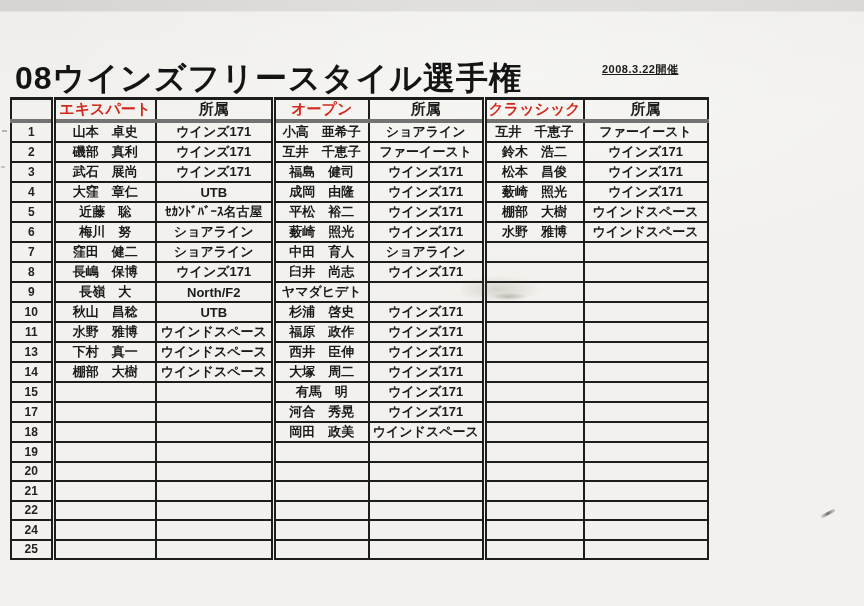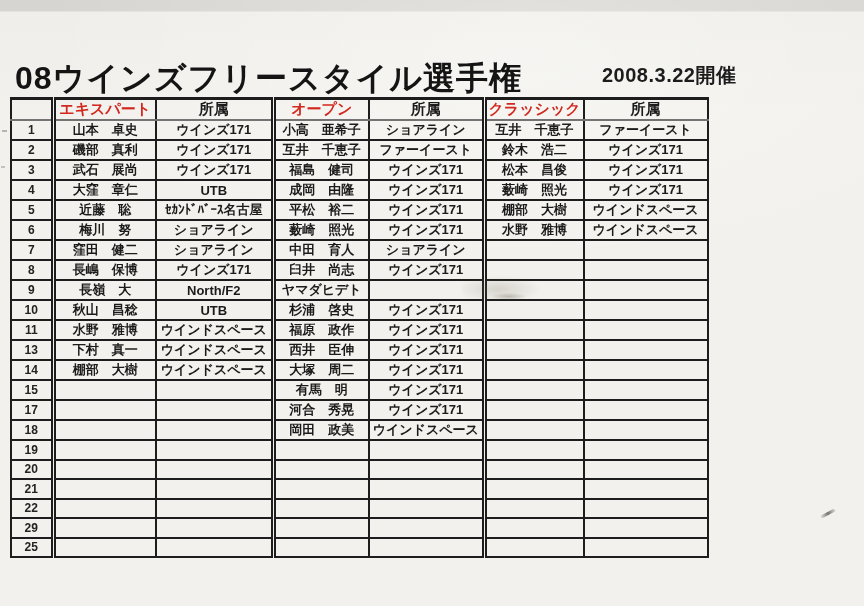--- a/index.html
+++ b/index.html
@@ -19,21 +19,21 @@
     background:
       radial-gradient(ellipse 700px 300px at 60% 10%, rgba(255,255,255,.35), rgba(255,255,255,0) 70%),
       linear-gradient(180deg, rgba(0,0,0,0.015), rgba(0,0,0,0) 20%);
   }
   .doc-title{
     position:absolute;left:15px;top:36px;
     font-size:32px;font-weight:bold;letter-spacing:1px;color:#141414;
   }
   .doc-date{
     position:absolute;left:602px;top:62px;
-    font-size:20px;font-weight:bold;color:#1c1c1c;letter-spacing:.5px;
+    font-size:11px;font-weight:bold;color:#1c1c1c;letter-spacing:.5px;text-decoration:underline;
   }
   table.roster{
     position:absolute;left:10px;top:97px;
     border-collapse:collapse;table-layout:fixed;
     background:transparent;
   }
   table.roster col.c-num{width:42px;}
   table.roster col.c-ename{width:103px;}
   table.roster col.c-eaff{width:117px;}
   table.roster col.c-oname{width:96px;}
@@ -43,21 +43,21 @@
   table.roster th, table.roster td{
     border:2px solid #1d1d1d;
     padding:0 2px;
     text-align:center;vertical-align:middle;
     font-weight:bold;
     white-space:nowrap;overflow:hidden;
   }
   table.roster th{
     height:19px;font-size:15px;
     border-top:3px solid #1d1d1d;
-    border-bottom:2px solid #737373;
+    border-bottom:4px solid #737373;
     margin-top:36px;
   }
   table.roster td{height:17.5px;font-size:13px;}
   table.roster .group-end{border-right:5px double #1d1d1d;}
   table.roster .red{color:var(--heading-red,#d2281e);}
   table.roster td.num{font-size:12px;font-weight:bold;color:#232323;}
   
   .smudge{
     position:absolute;left:462px;top:276px;width:80px;height:24px;
     background:radial-gradient(ellipse at 45% 55%, rgba(116,106,86,.22), rgba(116,106,86,0) 70%);
@@ -281,21 +281,21 @@
       <tr>
         <td class="num group-end">22</td>
         <td></td>
         <td class="group-end"></td>
         <td></td>
         <td class="group-end"></td>
         <td></td>
         <td></td>
       </tr>
       <tr>
-        <td class="num group-end">29</td>
+        <td class="num group-end">24</td>
         <td></td>
         <td class="group-end"></td>
         <td></td>
         <td class="group-end"></td>
         <td></td>
         <td></td>
       </tr>
       <tr>
         <td class="num group-end">25</td>
         <td></td>

